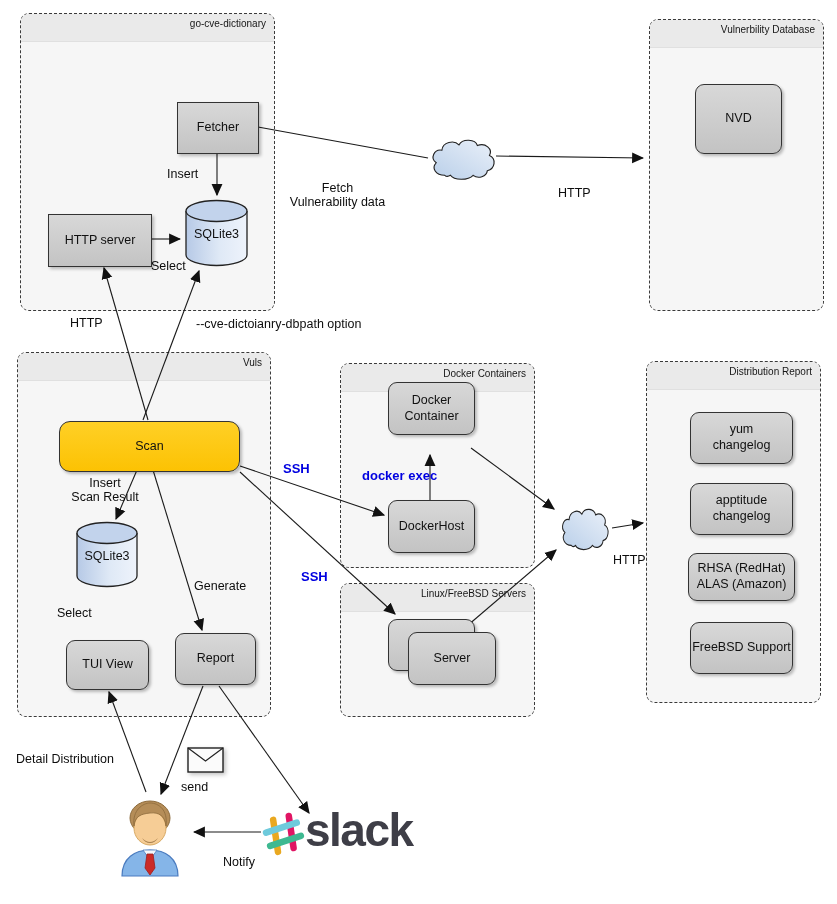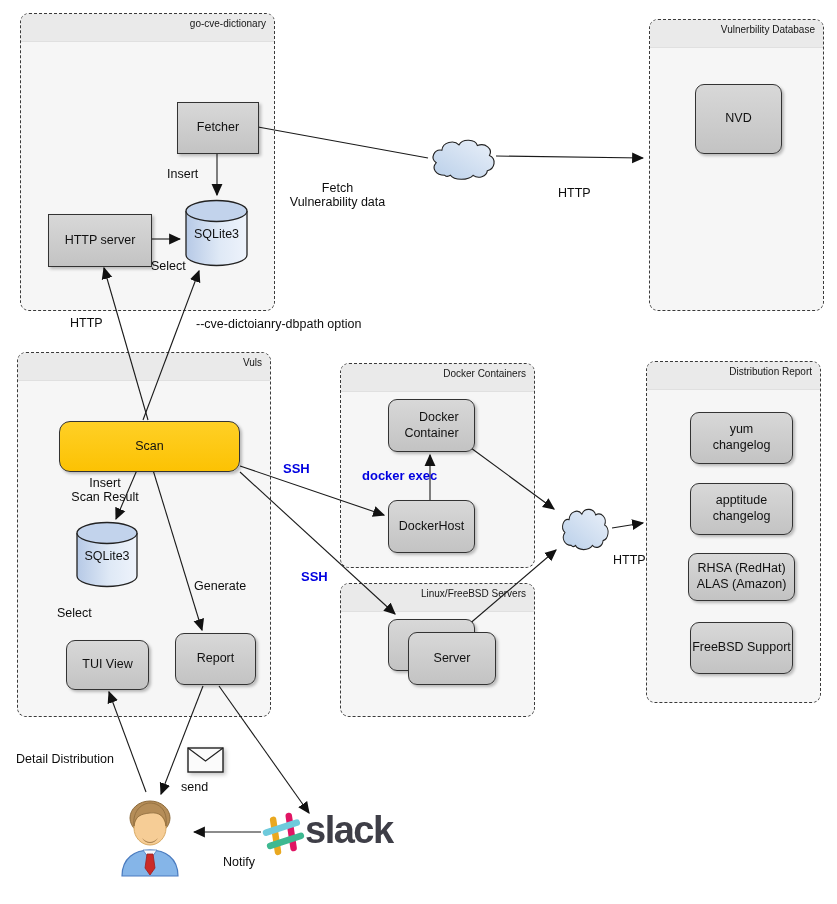--- a/index.html
+++ b/index.html
@@ -19,21 +19,21 @@
   .scan{background:linear-gradient(#ffd026,#fcc203);border-radius:11px;}
   
   .lbl{position:absolute;font-size:12.5px;white-space:pre-line;z-index:3;color:#0d0d0d;}
   .lbl-c{text-align:center;}
   .blue{color:#0000e0;font-weight:bold;font-size:13px;}
   
   #edges{position:absolute;left:0;top:0;z-index:2;}
   .figsvg{position:absolute;z-index:3;}
   .shadowed{filter:drop-shadow(2px 2px 2px rgba(0,0,0,0.25));}
   
-  .slack-word{position:absolute;font-size:38px;font-weight:bold;color:#3e3e47;
+  .slack-word{position:absolute;font-size:46px;font-weight:bold;color:#3e3e47;
               letter-spacing:-1.5px;line-height:40px;z-index:3;}
   .caption{font-size:13px;}
   .cyl-label{position:absolute;z-index:4;font-size:12.5px;text-align:center;}
 </style>
 </head>
 <body>
 
 <div id="canvas">
 
   <div class="grp" style="left:20px;top:13px;width:253px;height:296px;">
@@ -124,21 +124,21 @@
   <div class="cyl-label" style="left:77px;top:549px;width:60px;">SQLite3</div>
 
   <div class="node" style="left:177px;top:102px;width:80px;height:50px;">Fetcher</div>
   <div class="node" style="left:48px;top:214px;width:102px;height:51px;">HTTP server</div>
   <div class="node rnd" style="left:695px;top:84px;width:85px;height:68px;">NVD</div>
 
   <div class="node scan" style="left:59px;top:421px;width:179px;height:49px;">Scan</div>
   <div class="node rnd" style="left:66px;top:640px;width:81px;height:48px;">TUI View</div>
   <div class="node rnd" style="left:175px;top:633px;width:79px;height:50px;">Report</div>
 
-  <div class="node rnd" style="left:388px;top:399px;width:85px;height:51px;text-align:right;">Docker
+  <div class="node rnd" style="left:388px;top:382px;width:85px;height:51px;">Docker
 Container</div>
   <div class="node rnd" style="left:388px;top:500px;width:85px;height:51px;">DockerHost</div>
 
   <div class="node rnd" style="left:388px;top:619px;width:85px;height:50px;"></div>
   <div class="node rnd" style="left:408px;top:632px;width:86px;height:51px;">Server</div>
 
   <div class="node rnd" style="left:690px;top:412px;width:101px;height:50px;">yum
 changelog</div>
   <div class="node rnd" style="left:690px;top:483px;width:101px;height:50px;">apptitude
 changelog</div>

